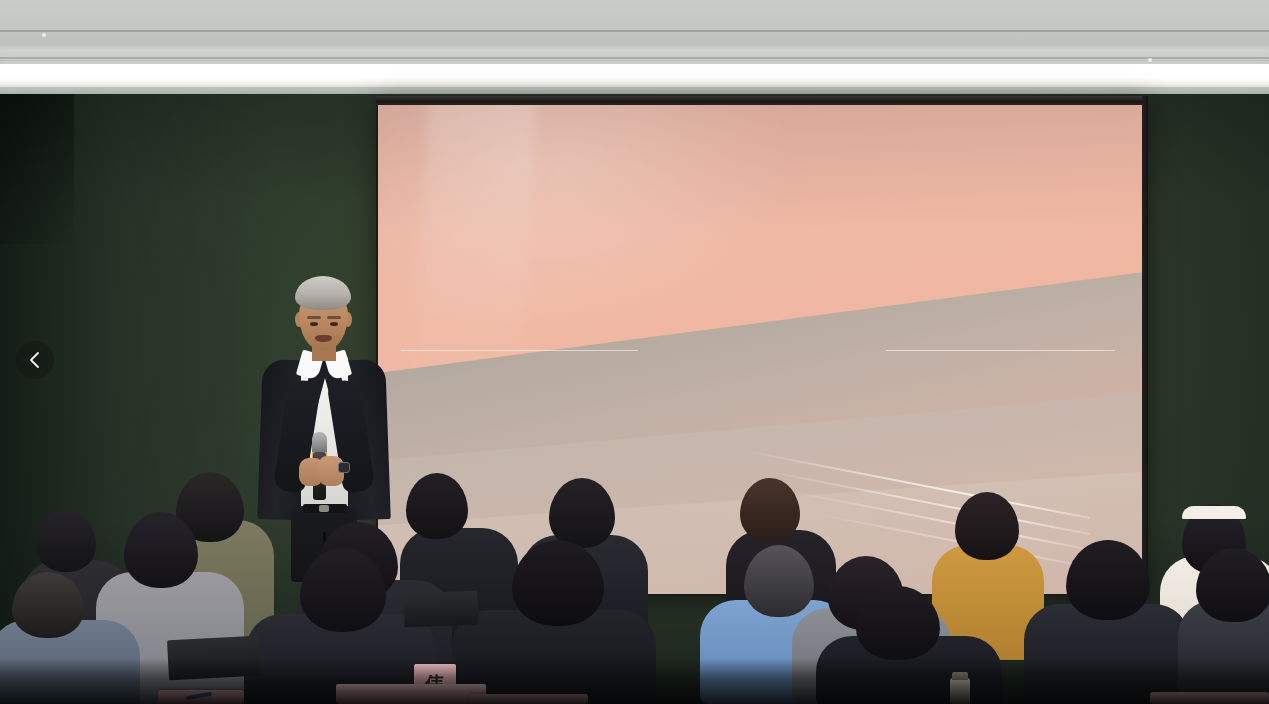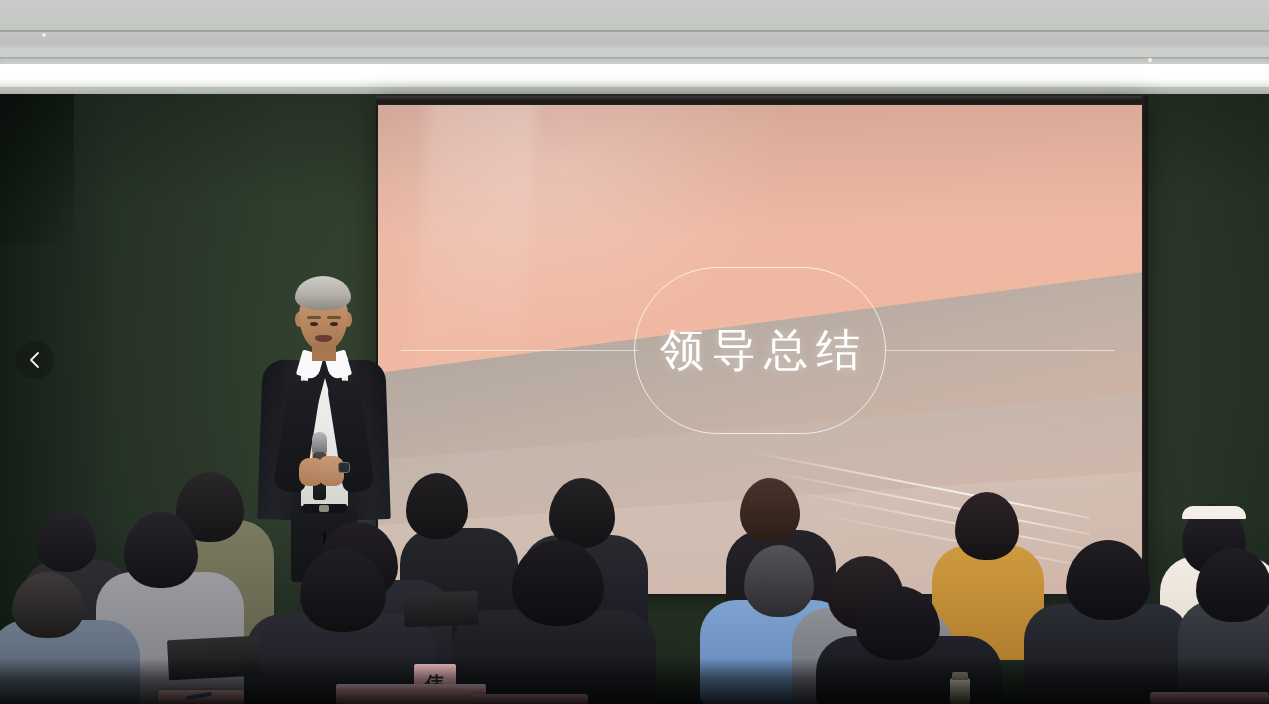--- a/index.html
+++ b/index.html
@@ -332,23 +332,20 @@
       <div class="wave-c"></div>
 
       <div class="streak" style="left:48%; top:70.5%; width:46%; transform:rotate(11deg);"></div>
       <div class="streak" style="left:50%; top:74.5%; width:44%; transform:rotate(11deg); opacity:.8;"></div>
       <div class="streak" style="left:53%; top:78.5%; width:41%; transform:rotate(11deg); opacity:.65;"></div>
       <div class="streak" style="left:56%; top:83%; width:37%; transform:rotate(11deg); opacity:.5;"></div>
 
       <div class="rule left"></div>
       <div class="rule right"></div>
 
-      <div class="title-pill">
-        <div class="title-text">领导总结</div>
-      </div>
     </div>
   </div>
 
   <div class="speaker">
     <div class="sp-jacket-l"></div>
     <div class="sp-jacket-r"></div>
     <div class="sp-trousers"></div>
     <div class="sp-leg-split"></div>
     <div class="sp-shirt"></div>
     <div class="sp-belt"></div>

